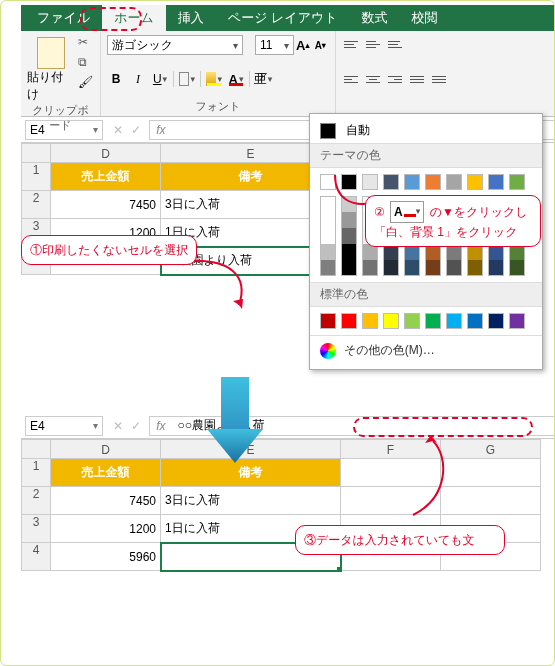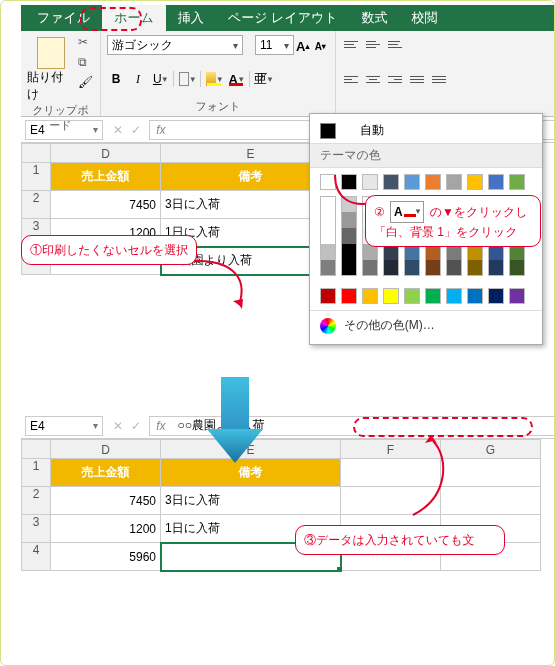--- a/index.html
+++ b/index.html
@@ -48,21 +48,21 @@
   .clipboard .paste-big .pic { width:28px; height:32px; border:1px solid #bfa65b; background:#fff7d6; margin-top:2px;}
   .sideicons { display:flex; flex-direction:column; gap:4px; margin-left:4px;}
   .scissor,.copy,.brush{width:16px;height:16px;}
   .scissor{position:relative;}
   .scissor::before{content:"✂";color:#555;}
   .copy::before{content:"⧉";color:#555;}
   .brush::before{content:"🖌";font-size:12px;}
   .clip-row{display:flex;}
 
   .fontgroup{ width: 235px; }
-  .fontrow{display:flex; gap:0; align-items:flex-end;}
+  .fontrow{display:flex; gap:0; align-items:center;}
   .combo{background:#fff;border:1px solid #aaa;height:20px;display:flex;align-items:center;padding:0 4px;font-size:12px;}
   .combo .caret{margin-left:auto;color:#555;font-size:10px;}
   .fontname{width:140px;}
   .fontsize{width:40px;margin-left:12px;}
   .sq{width:18px;height:18px;display:inline-flex;align-items:center;justify-content:center;border:1px solid transparent;}
   .Aup{font-size:13px;font-weight:bold;}
   .Adn{font-size:10px;font-weight:bold;}
   .toolrow{display:flex;gap:4px;align-items:center;margin-top:4px;}
   .bold{font-weight:bold;}
   .ital{font-style:italic;font-family:serif;}
@@ -109,21 +109,21 @@
   .sel::after{content:"";position:absolute;right:-3px;bottom:-3px;width:6px;height:6px;background:#1a7f4a;}
 
   
   .picker{
     position:absolute; left:308px; top:112px; width:234px;
     background:#fff;border:1px solid #aaa;box-shadow:2px 2px 5px rgba(0,0,0,.3);
     padding:4px 0;
     z-index:20;
     font-size:12px;
   }
-  .picker .autorow{display:flex;align-items:center;gap:24px;padding:4px 10px;text-align:right;}
+  .picker .autorow{display:flex;align-items:center;gap:10px;padding:4px 10px;text-align:right;}
   .picker .autorow .sw{width:16px;height:16px;background:#000;border:1px solid #888;}
   .picker .lbl{background:#eee;color:#666;padding:3px 10px;border-top:1px solid #ddd;border-bottom:1px solid #ddd;}
   .swgrid{display:grid;grid-template-columns:repeat(10,18px);gap:3px;padding:6px 10px;}
   .sw{width:16px;height:16px;border:1px solid #bbb;}
   .shadegrid{display:grid;grid-template-columns:repeat(10,18px);grid-auto-rows:16px;gap:0 3px;padding:0 10px 6px 10px;}
   .sh{width:16px;height:16px;border-left:1px solid #bbb;border-right:1px solid #bbb;}
   .more{display:flex;align-items:center;gap:8px;padding:6px 10px;color:#333;border-top:1px solid #ddd;}
   .wheel{width:16px;height:16px;border-radius:50%;background:conic-gradient(red,yellow,lime,cyan,blue,magenta,red);}
 
   
@@ -374,20 +374,21 @@
       <div class="sh" style="background: rgb(0, 0, 0); border-bottom: 1px solid rgb(187, 187, 187);"></div>
       <div class="sh" style="background: rgb(115, 115, 115); border-bottom: 1px solid rgb(187, 187, 187);"></div>
       <div class="sh" style="background: rgb(34, 42, 53); border-bottom: 1px solid rgb(187, 187, 187);"></div>
       <div class="sh" style="background: rgb(45, 77, 106); border-bottom: 1px solid rgb(187, 187, 187);"></div>
       <div class="sh" style="background: rgb(118, 62, 24); border-bottom: 1px solid rgb(187, 187, 187);"></div>
       <div class="sh" style="background: rgb(82, 82, 82); border-bottom: 1px solid rgb(187, 187, 187);"></div>
       <div class="sh" style="background: rgb(127, 96, 0); border-bottom: 1px solid rgb(187, 187, 187);"></div>
       <div class="sh" style="background: rgb(34, 57, 98); border-bottom: 1px solid rgb(187, 187, 187);"></div>
       <div class="sh" style="background: rgb(56, 86, 35); border-bottom: 1px solid rgb(187, 187, 187);"></div>
     </div>
+  <div class="lbl">標準の色</div>
   <div class="swgrid" id="std-row">
       <div class="sw" style="background: rgb(192, 0, 0);"></div>
       <div class="sw" style="background: rgb(255, 0, 0);"></div>
       <div class="sw" style="background: rgb(255, 192, 0);"></div>
       <div class="sw" style="background: rgb(255, 255, 0);"></div>
       <div class="sw" style="background: rgb(146, 208, 80);"></div>
       <div class="sw" style="background: rgb(0, 176, 80);"></div>
       <div class="sw" style="background: rgb(0, 176, 240);"></div>
       <div class="sw" style="background: rgb(0, 112, 192);"></div>
       <div class="sw" style="background: rgb(0, 32, 96);"></div>

